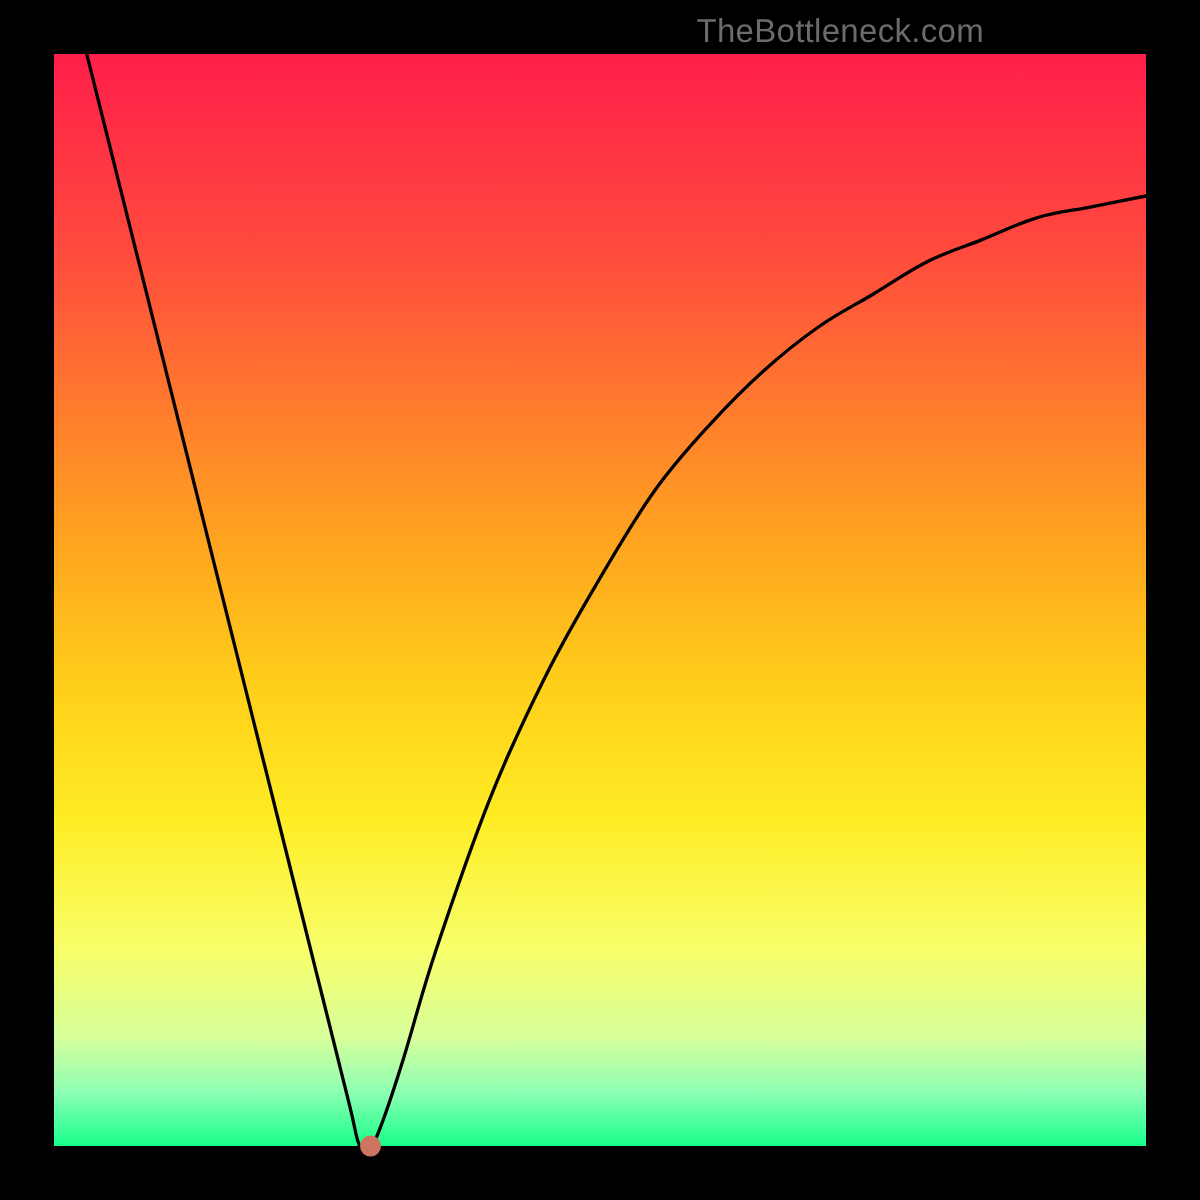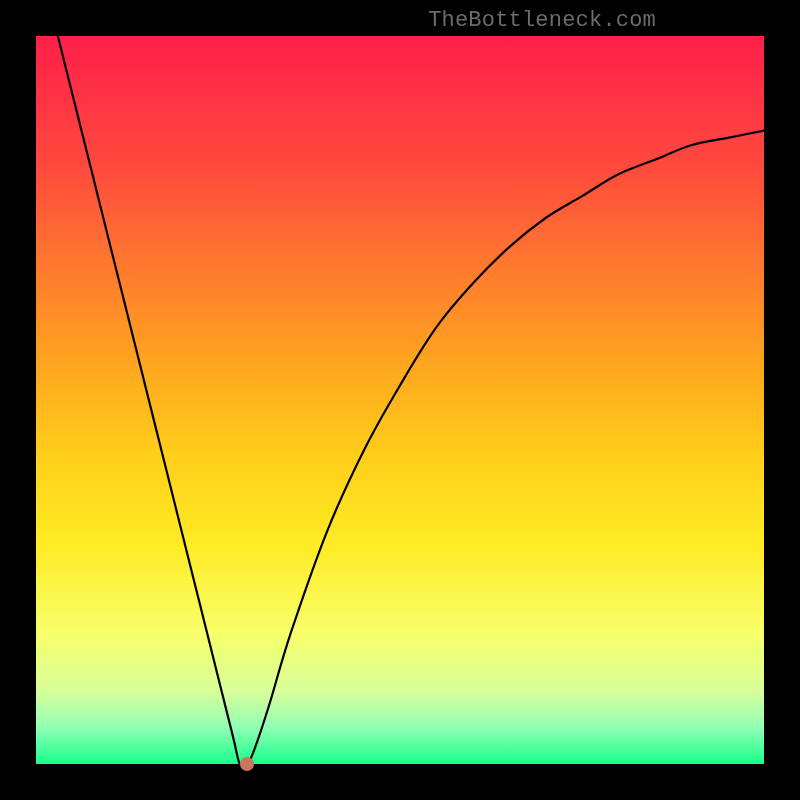--- a/index.html
+++ b/index.html
@@ -9,21 +9,20 @@
     height: 800px;
     overflow: hidden;
     background: #000;
     font-family: Arial, Helvetica, sans-serif;
   }
   .frame {
     position: relative;
     width: 668px;
     height: 800px;
     background: #000;
-    font-family: Liberation Mono, monospace;
   }
   .plot-area {
     position: absolute;
     left: 36px;
     top: 36px;
     width: 728px;
     height: 728px;
     background: linear-gradient(
       to bottom,
       #ff1f4a 0%,

